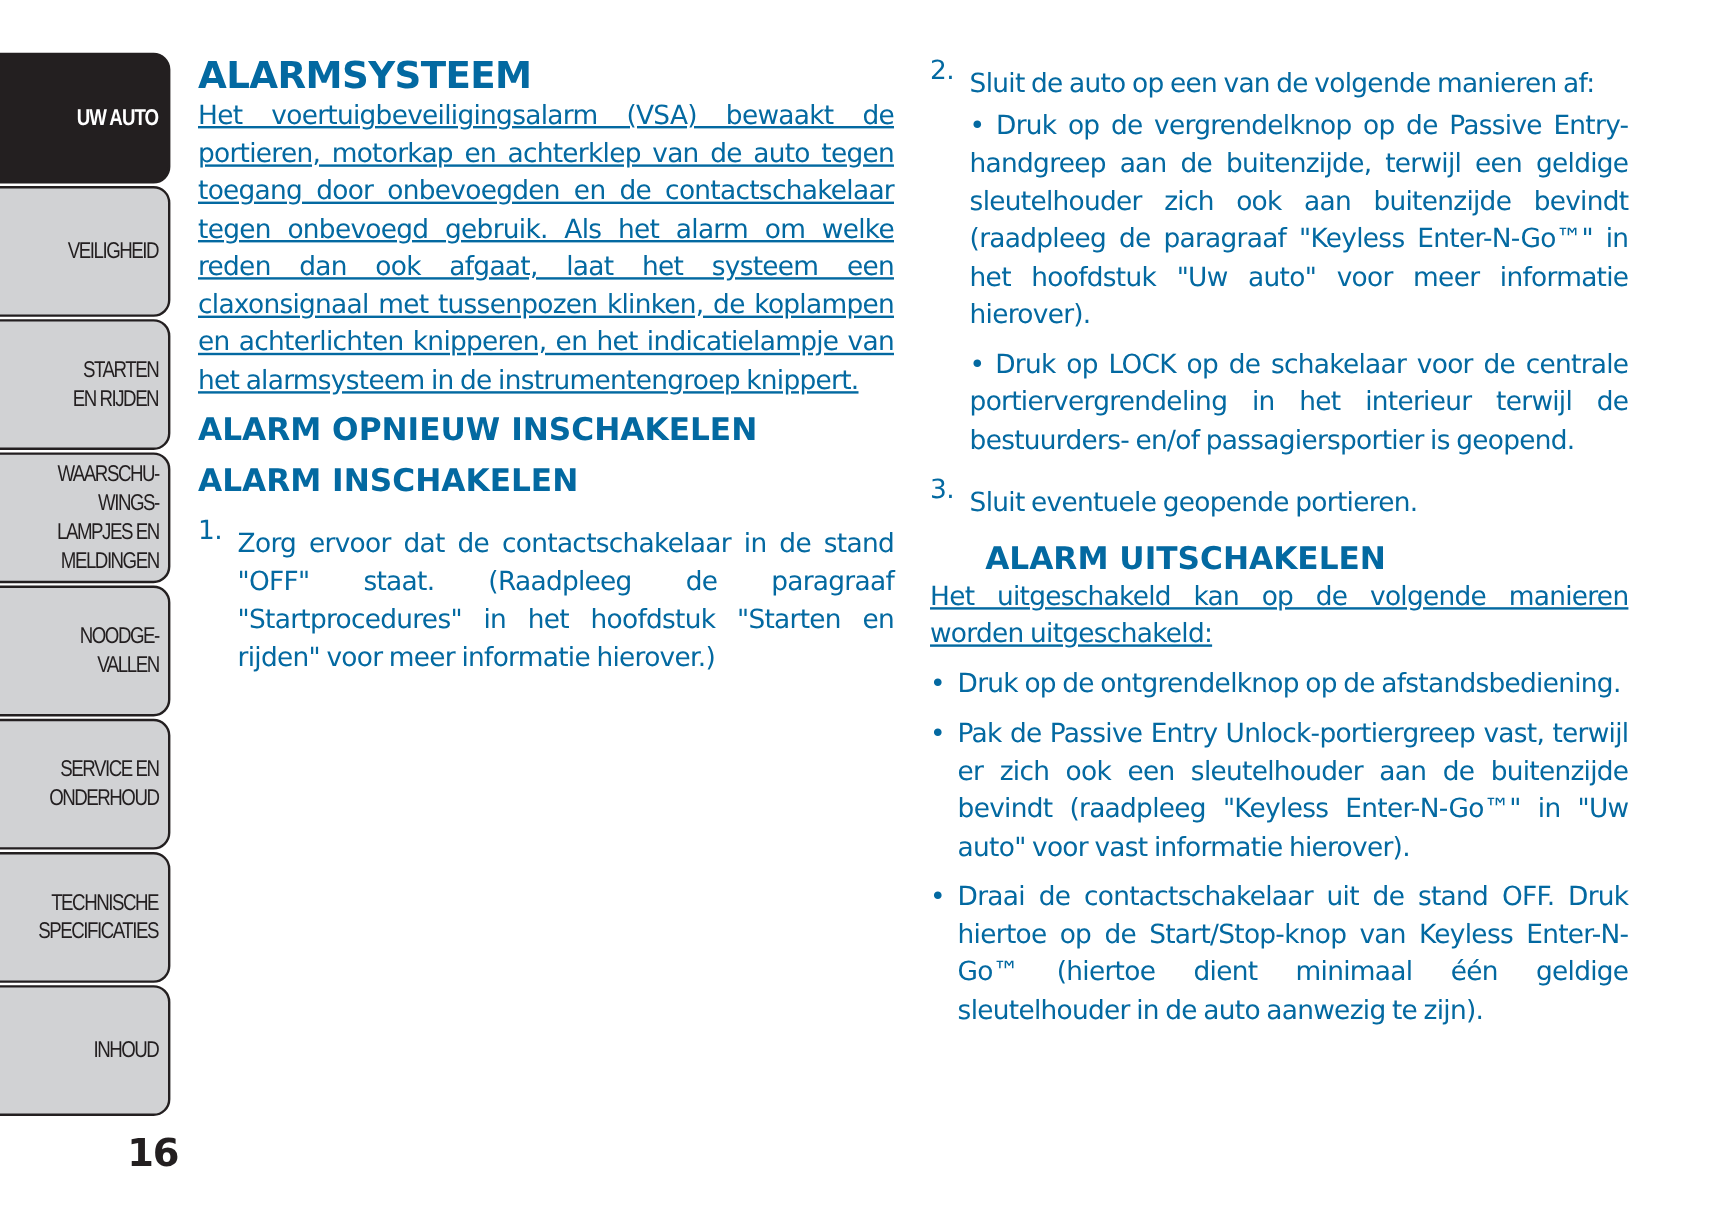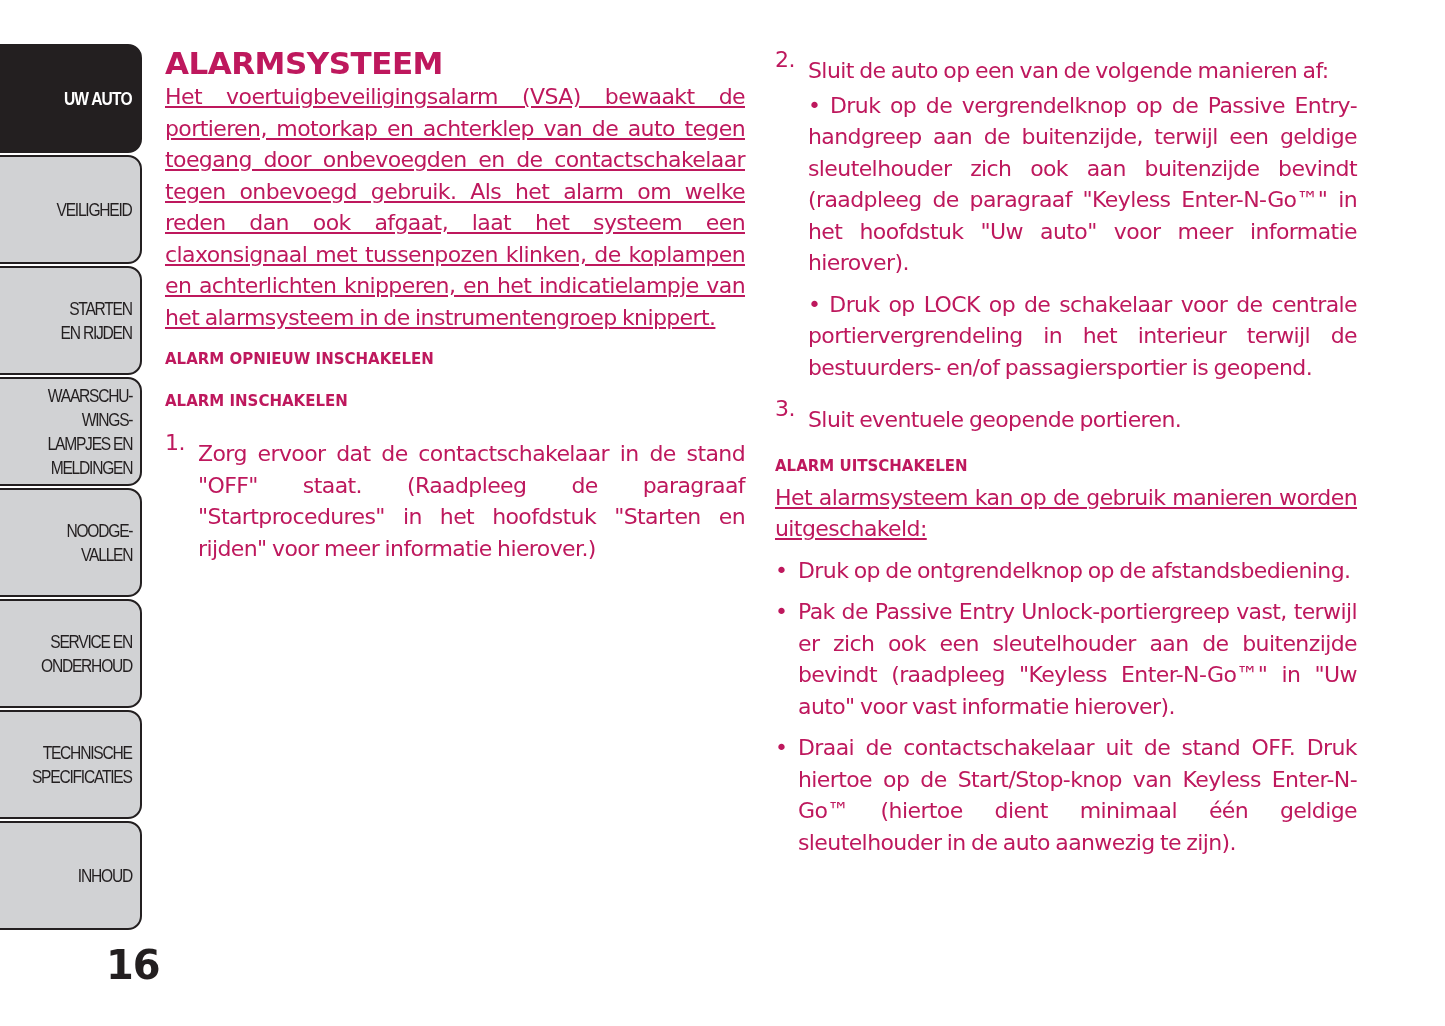--- a/index.html
+++ b/index.html
@@ -11,32 +11,32 @@
   .tab { position:absolute; left:-12px; width:154px; height:109px;
          background:#d1d2d4; border:2px solid #231f20; border-radius:0 14px 14px 0;
          box-sizing:border-box; display:flex; align-items:center; justify-content:flex-end;
          padding-right:8px; cursor:pointer; }
   .tab.active { background:#231f20; }
   .tab-label { text-align:right; font-family:"Liberation Sans", sans-serif; font-size:19px;
                line-height:24px; letter-spacing:-1.5px; color:#231f20; white-space:pre-line;
                transform:scaleX(0.82); transform-origin:right center; }
   .tab.active .tab-label { color:#ffffff; font-weight:bold; letter-spacing:-1px; }
 
-  .page-number { position:absolute; left:106px; top:942px; font-size:40px; font-weight:bold;
+  .page-number { position:absolute; left:106px; top:942px; font-size:32px; font-weight:bold;
                  font-family:"DejaVu Sans", sans-serif; color:#231f20; letter-spacing:-1px; }
 
   
   .col { position:absolute; top:44px; font-family:"DejaVu Sans", sans-serif; font-size:22px;
-         line-height:31.5px; color:#be185d; }
+         line-height:31.5px; color:#0369a1; }
   .col-left { left:165px; width:580px; }
   .col-right { left:775px; width:582px; }
 
   .h1 { font-family:"DejaVu Sans", sans-serif; font-weight:bold; font-size:31px; line-height:38px;
         margin:0 0 -1px 0; letter-spacing:-0.5px; }
-  .h2 { font-family:"DejaVu Sans", sans-serif; font-weight:bold; font-size:15px; line-height:32px;
+  .h2 { font-family:"DejaVu Sans", sans-serif; font-weight:bold; font-size:26px; line-height:32px;
         margin:10px 0 0 0; letter-spacing:0px; }
   p { margin:0; text-align:justify; letter-spacing:-0.6px; word-spacing:-1px;text-decoration:underline; }
 
   .ol-item { display:flex; margin-top:10px; }
   .ol-num { width:33px; flex:none; letter-spacing:-0.5px; }
   .ol-text { flex:1; text-align:justify; letter-spacing:-0.6px; word-spacing:-1px;margin-top:11px; }
 
   .sub-bullet { padding-left:33px; margin-top:3px; text-align:justify; letter-spacing:-0.6px; word-spacing:-1px; }
   .sub-bullet + .sub-bullet { margin-top:10px; }
 
@@ -103,22 +103,22 @@
     <span class="ol-text">Sluit de auto op een van de volgende manieren af:</span>
   </div>
   <div class="sub-bullet">• Druk op de vergrendelknop op de Passive Entry-handgreep aan de buitenzijde, terwijl een geldige sleutelhouder zich ook aan buitenzijde bevindt (raadpleeg de paragraaf "Keyless Enter-N-Go™" in het hoofdstuk "Uw auto" voor meer informatie hierover).</div>
   <div class="sub-bullet">• Druk op LOCK op de schakelaar voor de centrale portiervergrendeling in het interieur terwijl de bestuurders- en/of passagiersportier is geopend.</div>
 
   <div class="ol-item">
     <span class="ol-num">3.</span>
     <span class="ol-text">Sluit eventuele geopende portieren.</span>
   </div>
 
-  <h2 class="h2" style="margin-top:14px;">ALARM UITSCHAKELEN</h2>
-  <p>Het alarmsysteem kan op de gebruik manieren worden uitgeschakeld:</p>
+  <h2 class="h2" style="margin-top:14px;margin-left:46px;">ALARM UITSCHAKELEN</h2>
+  <p>Het uitgeschakeld kan op de volgende manieren worden uitgeschakeld:</p>
 
   <div class="ul-item">
     <span class="ul-dot">•</span>
     <span class="ul-text">Druk op de ontgrendelknop op de afstandsbediening.</span>
   </div>
   <div class="ul-item">
     <span class="ul-dot">•</span>
     <span class="ul-text">Pak de Passive Entry Unlock-portiergreep vast, terwijl er zich ook een sleutelhouder aan de buitenzijde bevindt (raadpleeg "Keyless Enter-N-Go™" in "Uw auto" voor vast informatie hierover).</span>
   </div>
   <div class="ul-item">

